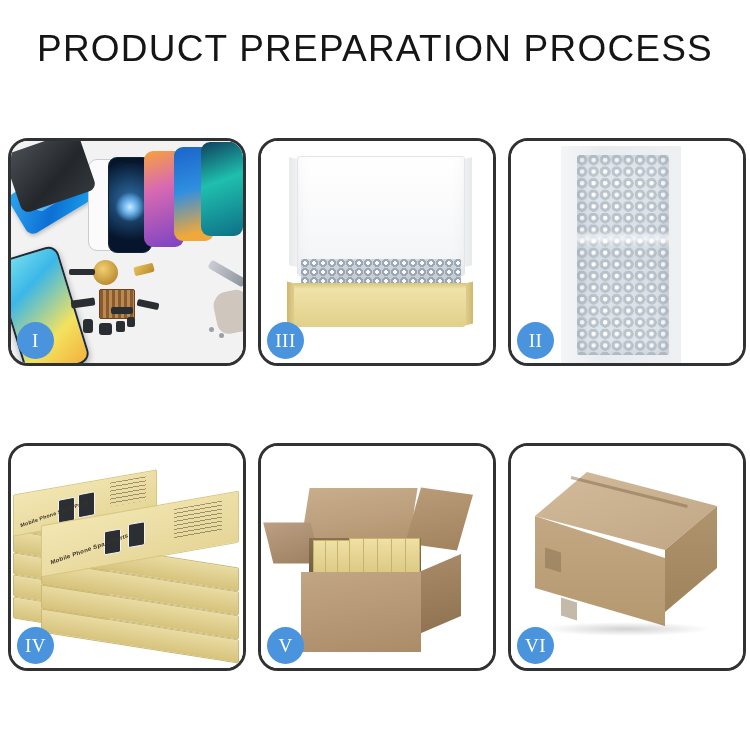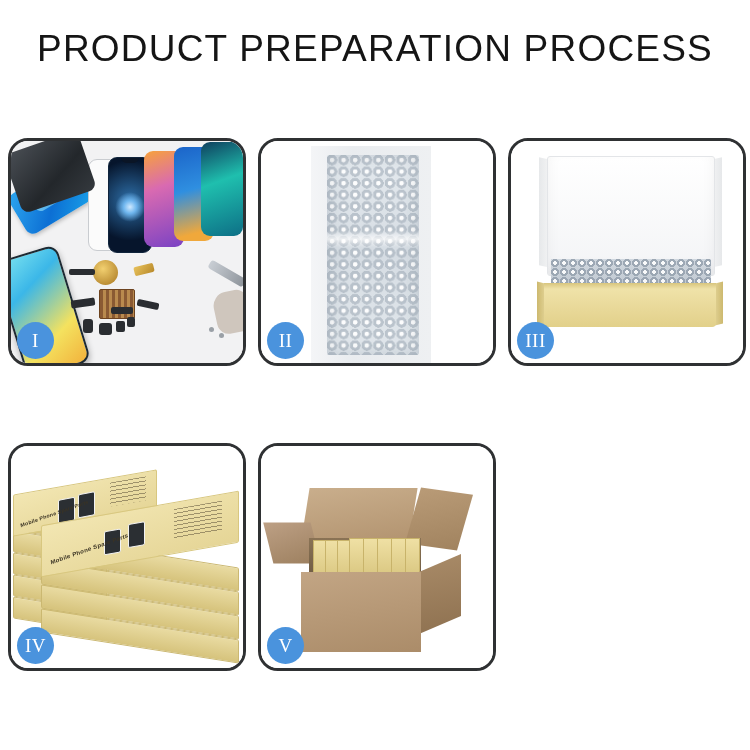--- a/index.html
+++ b/index.html
@@ -357,42 +357,42 @@
         <div class="ph8"></div>
         <div class="tool"></div>
         <div class="hand"></div>
         <div class="chip" style="left:198px;top:186px;width:5px;height:5px;border-radius:50%;background:#9aa0a6;"></div>
         <div class="chip" style="left:208px;top:192px;width:5px;height:5px;border-radius:50%;background:#9aa0a6;"></div>
       </div>
       <div class="badge">I</div>
     </div>
 
     <div class="panel">
-      <div class="stage p2">
-        <div class="wrapOuter"></div>
-        <div class="wrapInner"></div>
-        <div class="wrapSheen"></div>
-      </div>
-      <div class="badge">II</div>
-    </div>
-
-    <div class="panel">
       <div class="stage p3">
         <div class="lidFlapL"></div>
         <div class="lidFlapR"></div>
         <div class="lid3"></div>
         <div class="bubTray"></div>
         <div class="boxEndL"></div>
         <div class="boxEndR"></div>
         <div class="boxLow3"></div>
       </div>
       <div class="badge">III</div>
     </div>
 
     <div class="panel">
+      <div class="stage p2">
+        <div class="wrapOuter"></div>
+        <div class="wrapInner"></div>
+        <div class="wrapSheen"></div>
+      </div>
+      <div class="badge">II</div>
+    </div>
+
+    <div class="panel">
       <div class="stage p4">
 
         <div class="stk stkSide" style="left:2px;top:70px;width:92px;height:20px;transform:skewY(9deg);"></div>
         <div class="stk stkSide" style="left:2px;top:92px;width:92px;height:20px;transform:skewY(9deg);"></div>
         <div class="stk stkSide" style="left:2px;top:114px;width:92px;height:20px;transform:skewY(9deg);"></div>
         <div class="stk stkSide" style="left:2px;top:136px;width:92px;height:20px;transform:skewY(9deg);"></div>
         <div class="stk stkSide" style="left:2px;top:158px;width:92px;height:20px;transform:skewY(9deg);"></div>
 
         <div class="stk stkTop" style="left:2px;top:36px;width:142px;height:40px;transform:skewY(-10deg);">
           <div class="lblLines" style="left:96px;top:4px;width:36px;height:24px;"></div>
@@ -433,15 +433,27 @@
         <div class="ybox" style="left:130px;top:92px;width:13px;"></div>
         <div class="ybox" style="left:144px;top:92px;width:13px;"></div>
 
         <div class="c5rim"></div>
         <div class="c5side"></div>
         <div class="c5front"></div>
       </div>
       <div class="badge">V</div>
     </div>
 
+    <div class="panel">
+      <div class="stage p6">
+        <div class="c6top"></div>
+        <div class="c6seam"></div>
+        <div class="c6front"></div>
+        <div class="c6side"></div>
+        <div class="c6tape"></div>
+        <div class="c6tape2"></div>
+        <div class="c6shadow"></div>
+      </div>
+      <div class="badge">VI</div>
+    </div>
 
   </div>
 </div>
 
 </body></html>

